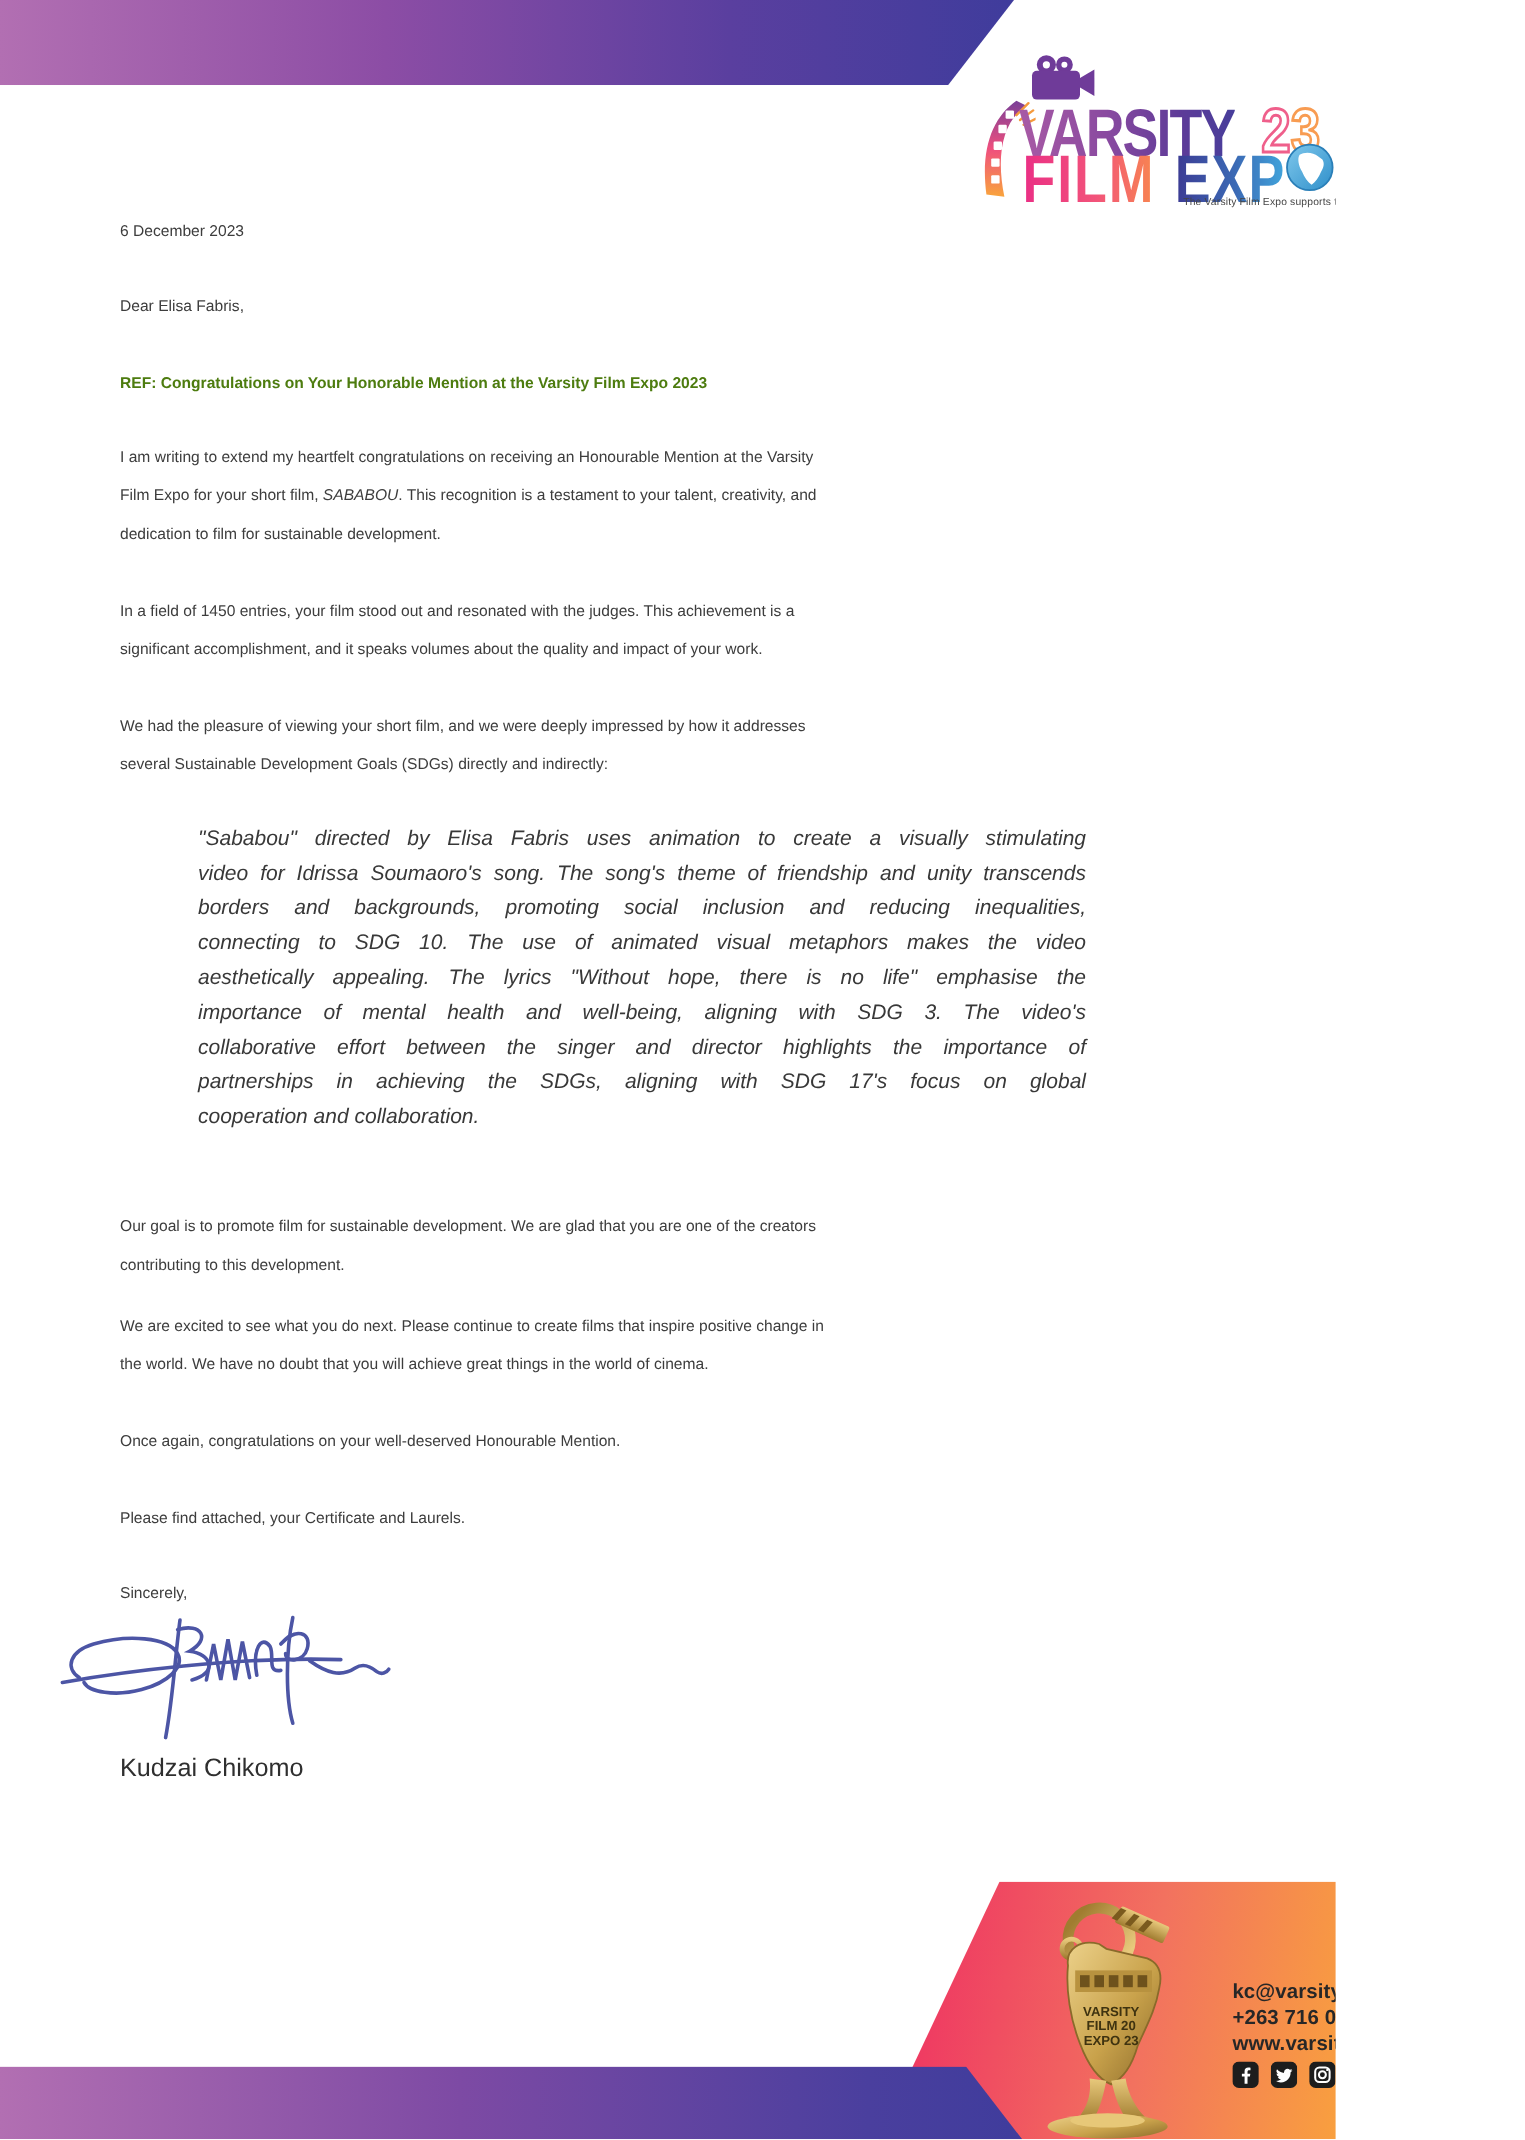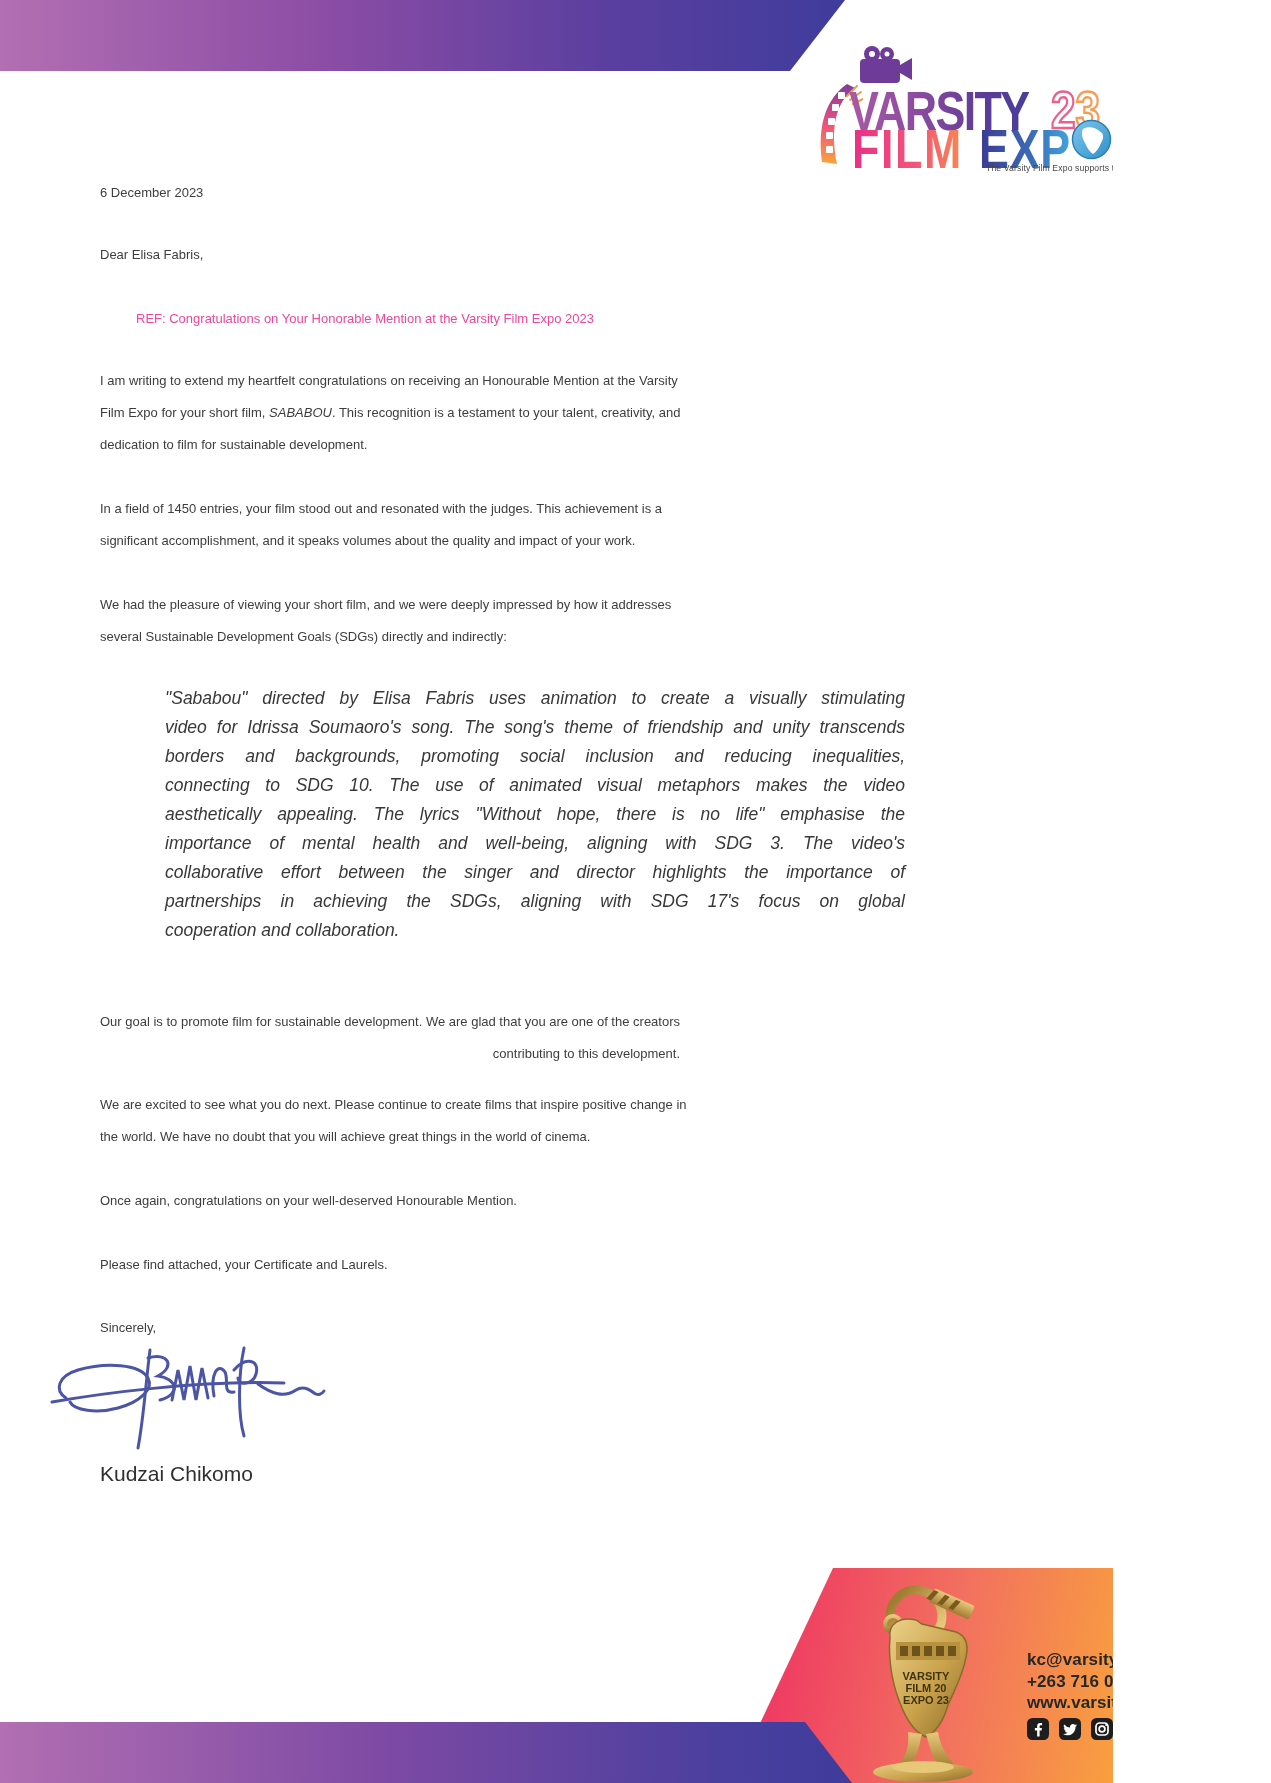--- a/index.html
+++ b/index.html
@@ -24,21 +24,21 @@
   .w-year{position:absolute;left:1051px;top:80px;font-size:52px;font-weight:bold;
     transform:scaleX(.85);transform-origin:left top;white-space:nowrap;}
   .w-year .d2{color:#fff;-webkit-text-stroke:2.5px #ef5f8b;}
   .w-year .d3{color:#fff;-webkit-text-stroke:2.5px #f89c52;}
   .logo-sep{position:absolute;left:1113px;top:86px;width:3px;height:68px;background:#2e2e2e;}
   .tagline{position:absolute;left:986px;top:163px;font-size:8.6px;letter-spacing:.15px;
     color:#454545;font-weight:normal;white-space:nowrap;}
 
   
   .para{position:absolute;left:100px;font-size:13px;line-height:32px;color:#3d3d3d;white-space:nowrap;}
-  .subject{font-weight:normal;color:#ec4899;margin-left:36px;}
+  .subject{font-weight:bold;color:#4d7c0f;}
   .quote{position:absolute;left:165px;top:684px;width:740px;font-style:italic;
     font-size:17.5px;line-height:29px;color:#383838;}
   .q{text-align:justify;text-align-last:justify;}
   .q.last{text-align:right;text-align-last:left;}
   .signer{position:absolute;left:100px;top:1462px;font-size:21px;color:#2f2f2f;white-space:nowrap;}
 
   
   .footer-orange{position:absolute;left:732px;top:1568px;width:539px;height:215px;
     background:linear-gradient(100deg,#ee2a63 0%,#f2725f 42%,#f9a33c 75%,#fdc52e 100%);
     clip-path:polygon(101px 0,539px 0,539px 215px,0 215px);}
@@ -160,21 +160,21 @@
     <div class="q">video for Idrissa Soumaoro's song. The song's theme of friendship and unity transcends</div>
     <div class="q">borders and backgrounds, promoting social inclusion and reducing inequalities,</div>
     <div class="q">connecting to SDG 10. The use of animated visual metaphors makes the video</div>
     <div class="q">aesthetically appealing. The lyrics "Without hope, there is no life" emphasise the</div>
     <div class="q">importance of mental health and well-being, aligning with SDG 3. The video's</div>
     <div class="q">collaborative effort between the singer and director highlights the importance of</div>
     <div class="q">partnerships in achieving the SDGs, aligning with SDG 17's focus on global</div>
     <div class="q last">cooperation and collaboration.</div>
   </div>
 
-  <div class="para" style="top:1006px;text-align:right;">
+  <div class="para" style="top:1006px;">
     <div>Our goal is to promote film for sustainable development. We are glad that you are one of the creators</div>
     <div>contributing to this development.</div>
   </div>
 
   <div class="para" style="top:1089px;">
     <div>We are excited to see what you do next. Please continue to create films that inspire positive change in</div>
     <div>the world. We have no doubt that you will achieve great things in the world of cinema.</div>
   </div>
 
   <div class="para" style="top:1185px;">Once again, congratulations on your well-deserved Honourable Mention.</div>

